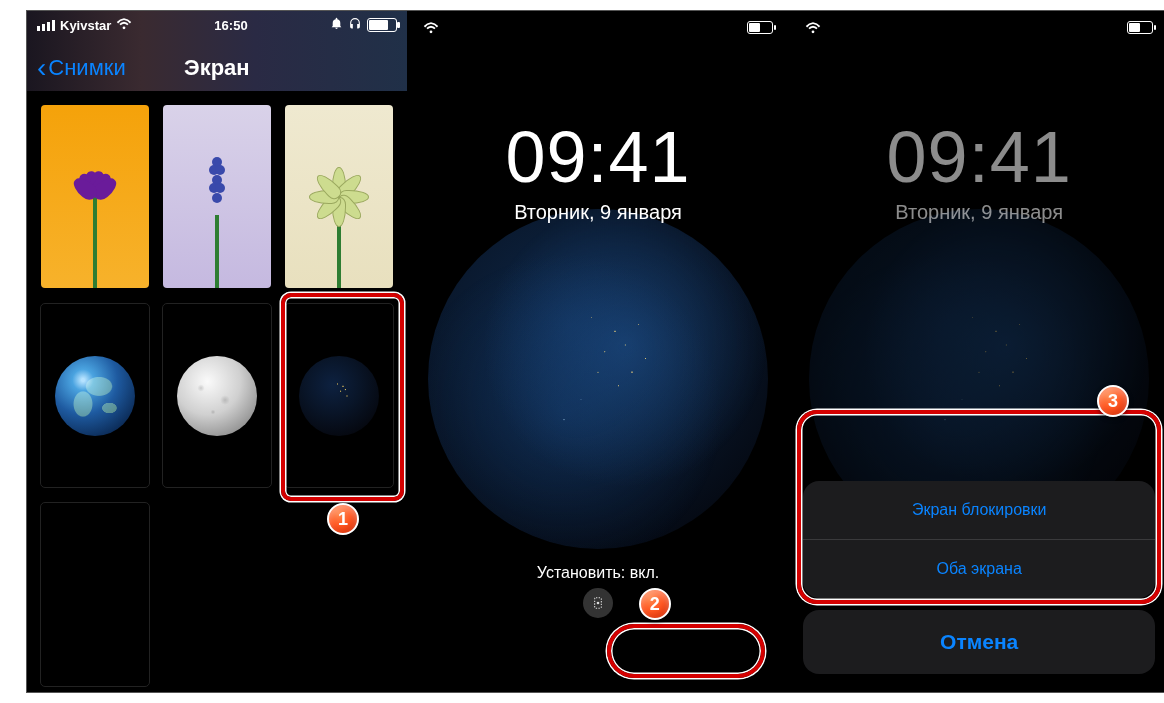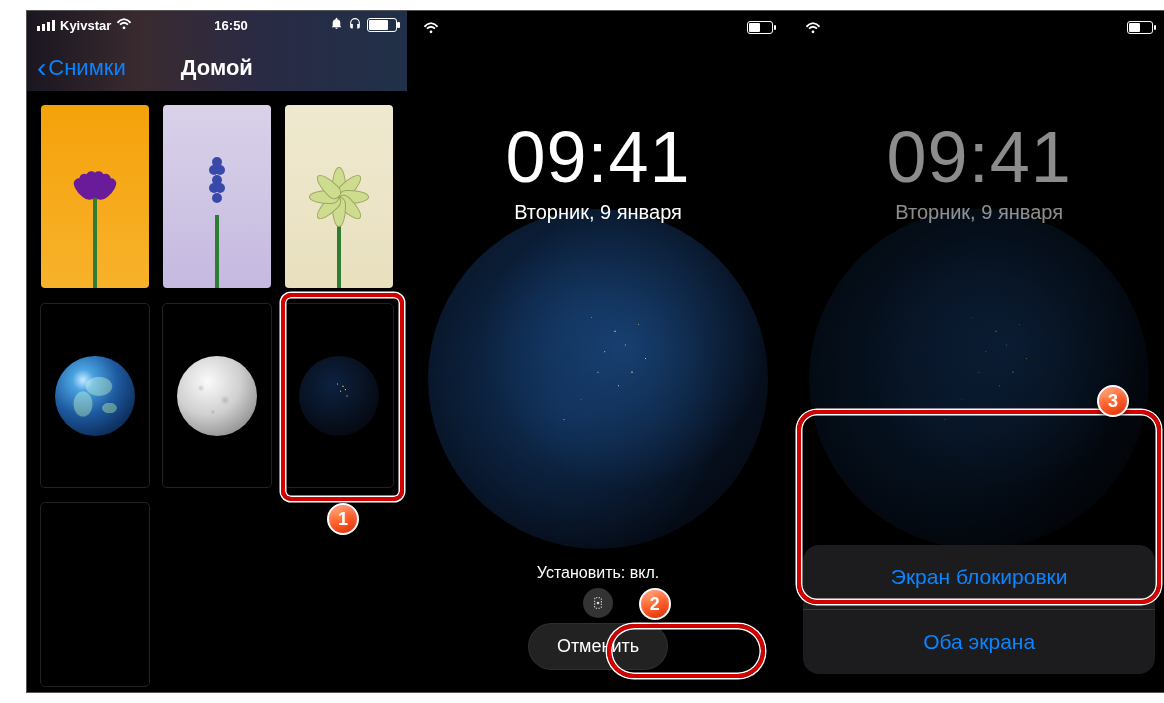--- a/index.html
+++ b/index.html
@@ -263,21 +263,21 @@
   
   .p3 .big-earth { filter: brightness(.45);}
   .p3 .lock-time, .p3 .lock-date { opacity:.55;}
   .sheet-wrap {
     position:absolute; left:14px; right:14px; bottom:18px;
   }
   .sheet {
     background: #1c1c1e; border-radius:16px; overflow:hidden;
   }
   .sheet-item {
-    padding:20px 10px; text-align:center; color:#0a84ff; font-size:21px;
+    padding:20px 10px; text-align:center; color:#0a84ff; font-size:16px;
     border-bottom:1px solid #3a3a3c; cursor:pointer;
   }
   .sheet-item:last-child{border-bottom:none;}
   .cancel-block {
     margin-top:12px; background:#1c1c1e; border-radius:16px;
     text-align:center; color:#0a84ff; font-size:21px; font-weight:600;
     padding:20px 10px; cursor:pointer;
   }
   .battery-outline {
     width: 26px; height: 13px; border:1.3px solid #fff; border-radius:3px;
@@ -325,21 +325,21 @@
           </span>
           <span class="battery">
               <span class="battery-fill" style="width:70%"></span>
             </span>
         </div>
       </div>
       <div class="back-link">
         <span class="chev">‹</span>
         <span>Снимки</span>
       </div>
-      <div class="nav-title">Домой</div>
+      <div class="nav-title">Экран</div>
     </div>
 
     <div class="grid">
       <div class="thumb flower-card flower-a">
         <div class="stem"></div>
         <div class="petals-a">
             <span></span>
             <span></span>
             <span></span>
             <span></span>
@@ -407,21 +407,20 @@
       <div class="lock-time">09:41</div>
       <div class="lock-date">Вторник, 9 января</div>
       <div class="perspective">Установить: вкл.</div>
       <div class="live-toggle">
         <svg viewBox="0 0 24 24">
             <rect x="7" y="4" width="10" height="16" rx="2" fill="none" stroke="#ddd" stroke-width="1.6" stroke-dasharray="2 2"></rect>
             <circle cx="12" cy="12" r="2" fill="#ddd"></circle>
           </svg>
       </div>
       <div class="pill-row">
-        <div class="pill"><span>Отменить</span></div>
       </div>
     </div>
 
     <div class="hl" style="left:200px; bottom:14px; width:158px; height:54px; border-radius:30px;"></div>
     <div class="marker" style="left:232px; bottom:72px;">
         <span>2</span>
       </div>
   </div>
 
   <div class="panel p3">
@@ -439,20 +438,21 @@
       </div>
       <div class="big-earth"></div>
       <div class="lock-time">09:41</div>
       <div class="lock-date">Вторник, 9 января</div>
 
       <div class="sheet-wrap">
         <div class="sheet">
           <div class="sheet-item"><span>Экран блокировки</span></div>
           <div class="sheet-item"><span>Оба экрана</span></div>
         </div>
+        <div class="cancel-block"><span>Отмена</span></div>
       </div>
     </div>
 
     <div class="hl" style="left:8px; right:8px; top:399px; height:194px; border-radius:20px;"></div>
     <div class="marker" style="right:40px; top:374px;">
         <span>3</span>
       </div>
   </div>
 
 </div>

